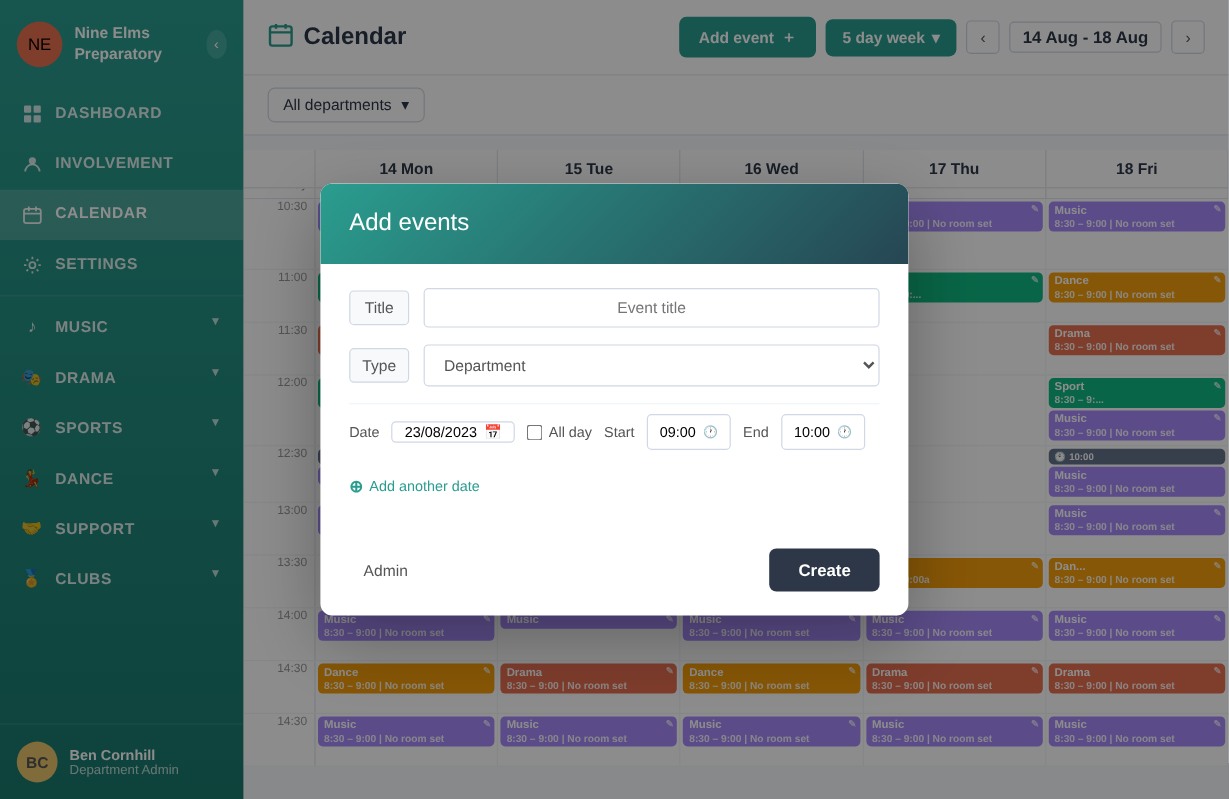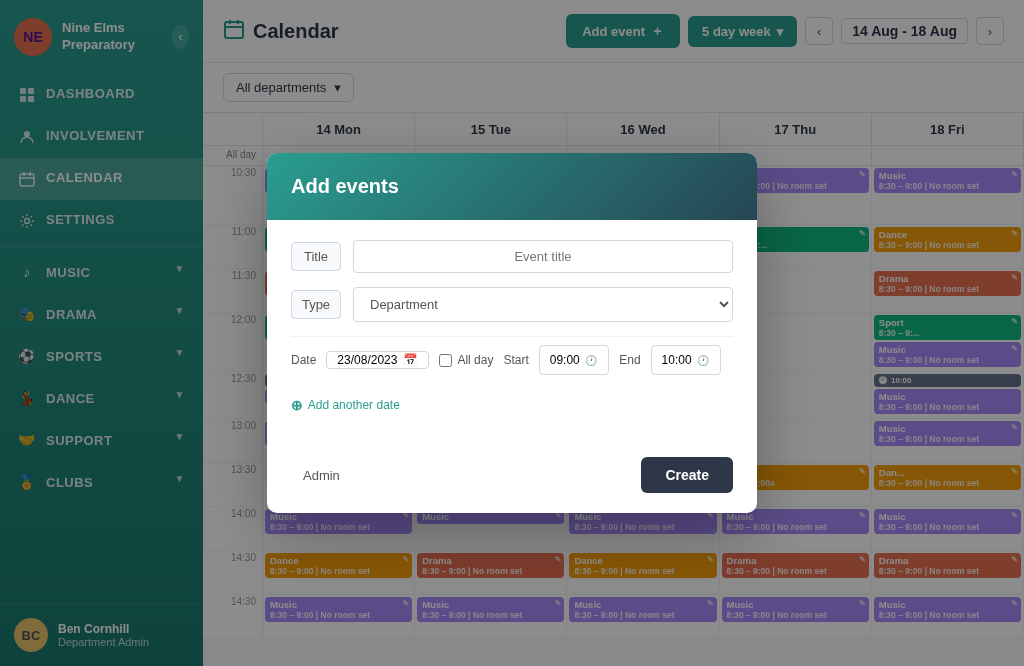--- a/index.html
+++ b/index.html
@@ -20,21 +20,21 @@
       display: flex;
       align-items: center;
       padding: 18px 14px;
       gap: 10px;
     }
     .avatar-circle {
       width: 38px; height: 38px;
       border-radius: 50%;
       background: #e76f51;
       display: flex; align-items: center; justify-content: center;
-      font-weight: bold; font-size: 14px; color: #4c1d95;
+      font-weight: normal; font-size: 14px; color: #000000;
       flex-shrink: 0;
     }
     .school-name { font-size: 13px; font-weight: 600; line-height: 1.3; }
     .collapse-btn {
       margin-left: auto;
       background: rgba(255,255,255,0.15);
       border: none;
       border-radius: 50%;
       width: 24px; height: 24px;
       cursor: pointer;
@@ -161,21 +161,21 @@
       flex: 1;
       overflow-y: auto;
       overflow-x: hidden;
     }
     .cal-header {
       display: grid;
       grid-template-columns: 60px repeat(5, 1fr);
       border-bottom: 1px solid #e0e6ed;
       background: white;
       position: sticky;
-      top: 1px;
+      top: 12px;
       z-index: 10;
     }
     .cal-header-cell {
       padding: 8px 6px;
       text-align: center;
       font-size: 13px;
       font-weight: 600;
       color: #2d3748;
       border-right: 1px solid #e0e6ed;
     }
@@ -260,21 +260,21 @@
       border-radius: 10px;
       width: 490px;
       overflow: hidden;
       box-shadow: 0 20px 60px rgba(0,0,0,0.3);
     }
     .modal-header {
       background: linear-gradient(135deg, #2a9d8f, #264653);
       padding: 22px 24px;
       color: white;
     }
-    .modal-title { font-size: 20px; font-weight: 700; }
+    .modal-title { font-size: 20px; font-weight: 400; }
     .modal-body { padding: 20px 24px; }
     .form-row {
       display: flex;
       align-items: center;
       margin-bottom: 14px;
       gap: 12px;
     }
     .form-label {
       width: 50px;
       font-size: 13px;

